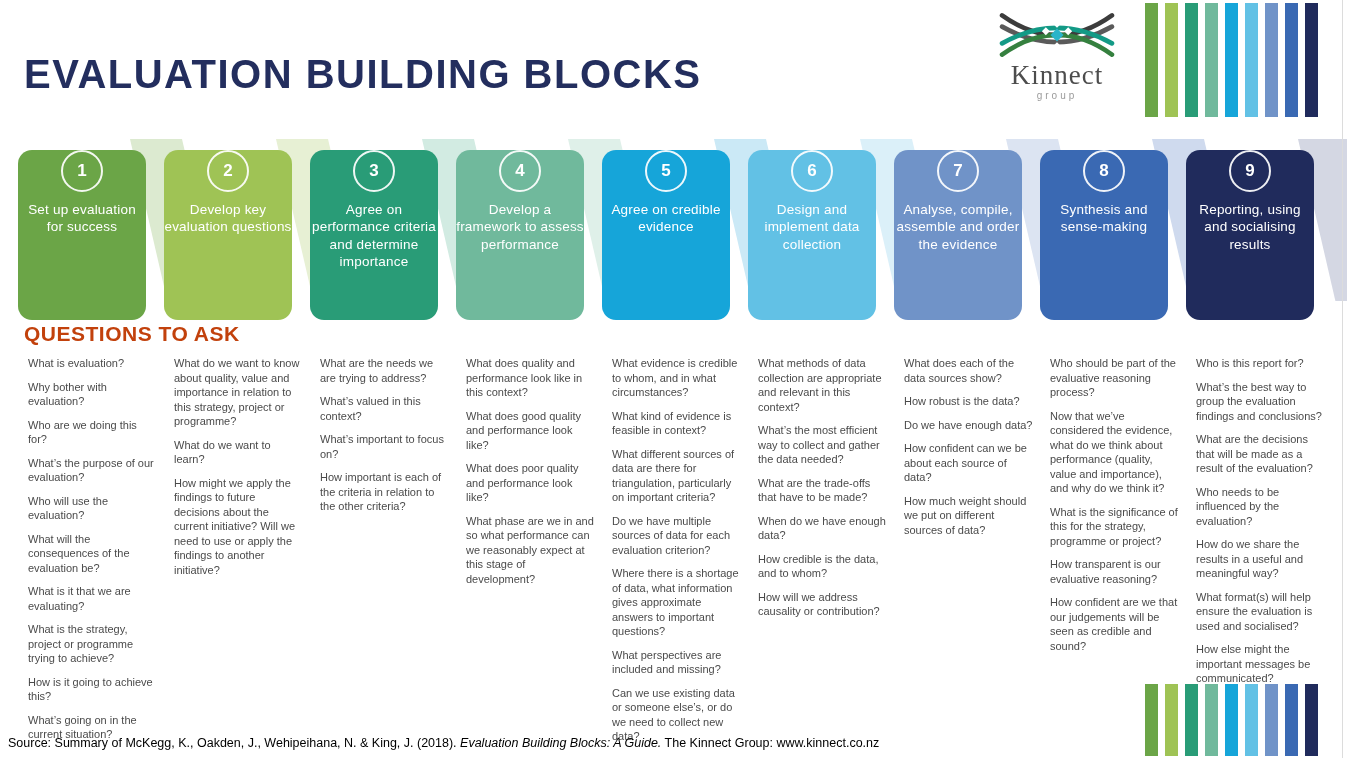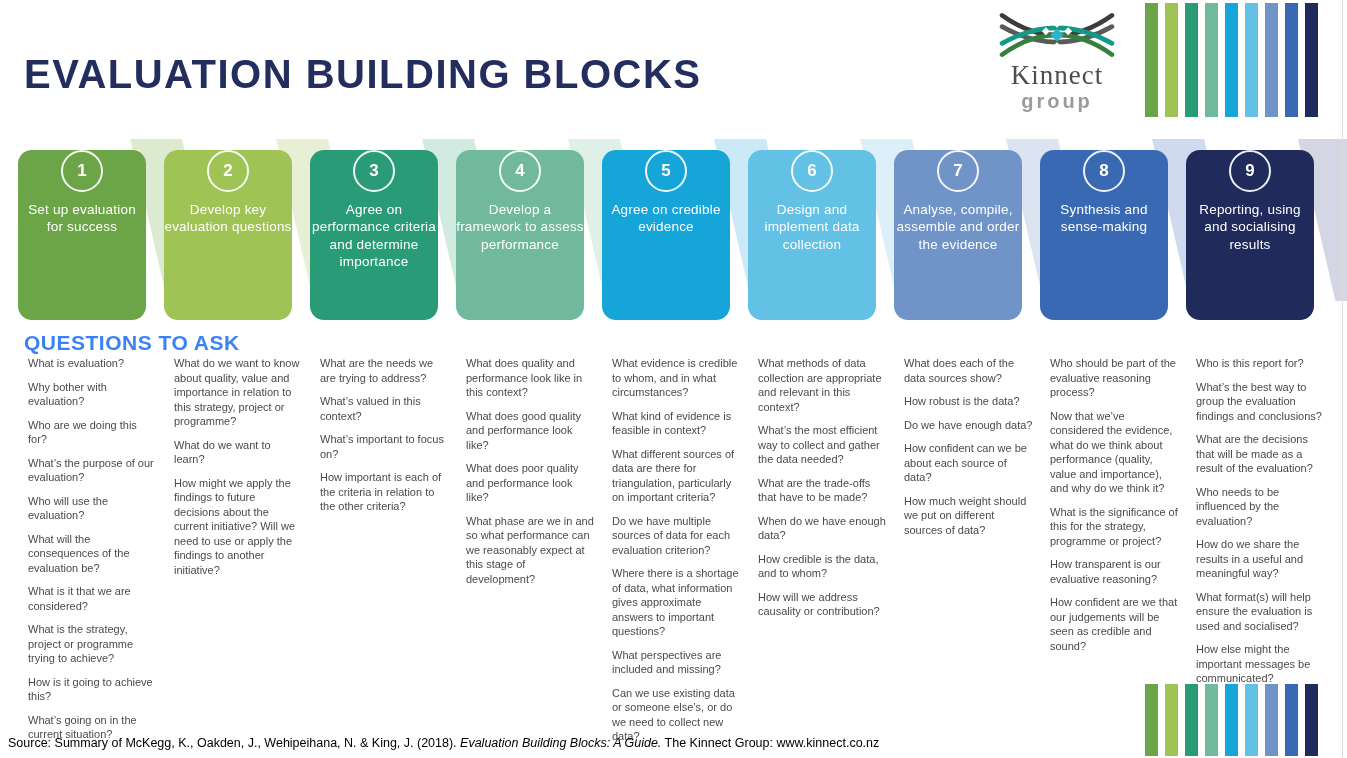--- a/index.html
+++ b/index.html
@@ -8,21 +8,21 @@
     font-family:"Liberation Sans",sans-serif;
   }
   .title{
     position:absolute;left:24px;top:52px;font-size:40px;font-weight:bold;
     color:#232e5e;letter-spacing:1.5px;white-space:nowrap;
   }
   
   .logo{position:absolute;left:992px;top:8px;width:130px;text-align:center;}
   .logo svg{display:block;margin:0 auto;}
   .logo-name{font-family:"Liberation Serif",serif;font-size:27px;color:#4d4d4d;letter-spacing:1px;margin-top:-2px;}
-  .logo-sub{font-size:20px;color:#9b9b9b;letter-spacing:3px;margin-top:-1px;font-weight:bold;}
+  .logo-sub{font-size:10px;color:#9b9b9b;letter-spacing:3px;margin-top:-1px;}
   
   .bars{position:absolute;display:flex;gap:7px;}
   .bars.top{left:1145px;top:3px;height:114px;}
   .bars.bottom{left:1145px;top:684px;height:72px;}
   .bar{width:13px;height:100%;}
   
   .blocks{position:absolute;left:18px;top:135px;width:1314px;height:170px;display:flex;}
   .slot{position:relative;width:146px;height:170px;flex:none;}
   .shadow{
     position:absolute;left:112px;top:4px;width:52px;height:162px;
@@ -31,21 +31,21 @@
   .block{
     position:relative;z-index:1;width:128px;height:170px;border-radius:14px;
     background:var(--c);color:#ffffff;text-align:center;box-sizing:border-box;
   }
   .num{
     width:38px;height:38px;border:2px solid rgba(255,255,255,.92);border-radius:50%;
     margin:15px auto 9px;line-height:38px;font-size:17px;font-weight:bold;
   }
   .block-label{font-size:13.5px;line-height:1.28;padding:0 0;letter-spacing:.2px;}
   
-  .qhead{position:absolute;left:24px;top:331px;font-size:21px;font-weight:bold;color:#3b82f6;letter-spacing:.5px;}
+  .qhead{position:absolute;left:24px;top:322px;font-size:21px;font-weight:bold;color:#c2410c;letter-spacing:.5px;}
   .qcols{position:absolute;left:18px;top:352px;width:1320px;display:flex;align-items:flex-start;}
   .qcol{width:146px;flex:none;box-sizing:border-box;padding:4px 6px 0 10px;}
   .q{font-size:11px;line-height:1.32;color:#4a4a4a;margin:0 0 9px 0;}
   
   .footer{position:absolute;left:8px;top:736px;font-size:12.5px;color:#000;white-space:pre-wrap;}
   .footer .it{font-style:italic;}
   .edge{position:absolute;left:1342px;top:0;width:1px;height:758px;background:#dcdcdc;}
 </style>
 </head>
 <body>
@@ -159,21 +159,21 @@
 <div class="qcols">
 
 <div class="qcol">
 
     <p class="q">What is evaluation?</p>
       <p class="q">Why bother with evaluation?</p>
       <p class="q">Who are we doing this for?</p>
       <p class="q">What’s the purpose of our evaluation?</p>
       <p class="q">Who will use the evaluation?</p>
       <p class="q">What will the consequences of the evaluation be?</p>
-      <p class="q">What is it that we are considered?</p>
+      <p class="q">What is it that we are evaluating?</p>
       <p class="q">What is the strategy, project or programme trying to achieve?</p>
       <p class="q">How is it going to achieve this?</p>
       <p class="q">What’s going on in the current situation?</p>
     </div>
     <div class="qcol">
 
     <p class="q">What do we want to know about quality, value and importance in relation to this strategy, project or programme?</p>
       <p class="q">What do we want to learn?</p>
       <p class="q">How might we apply the findings to future decisions about the current initiative? Will we need to use or apply the findings to another initiative?</p>
     </div>

